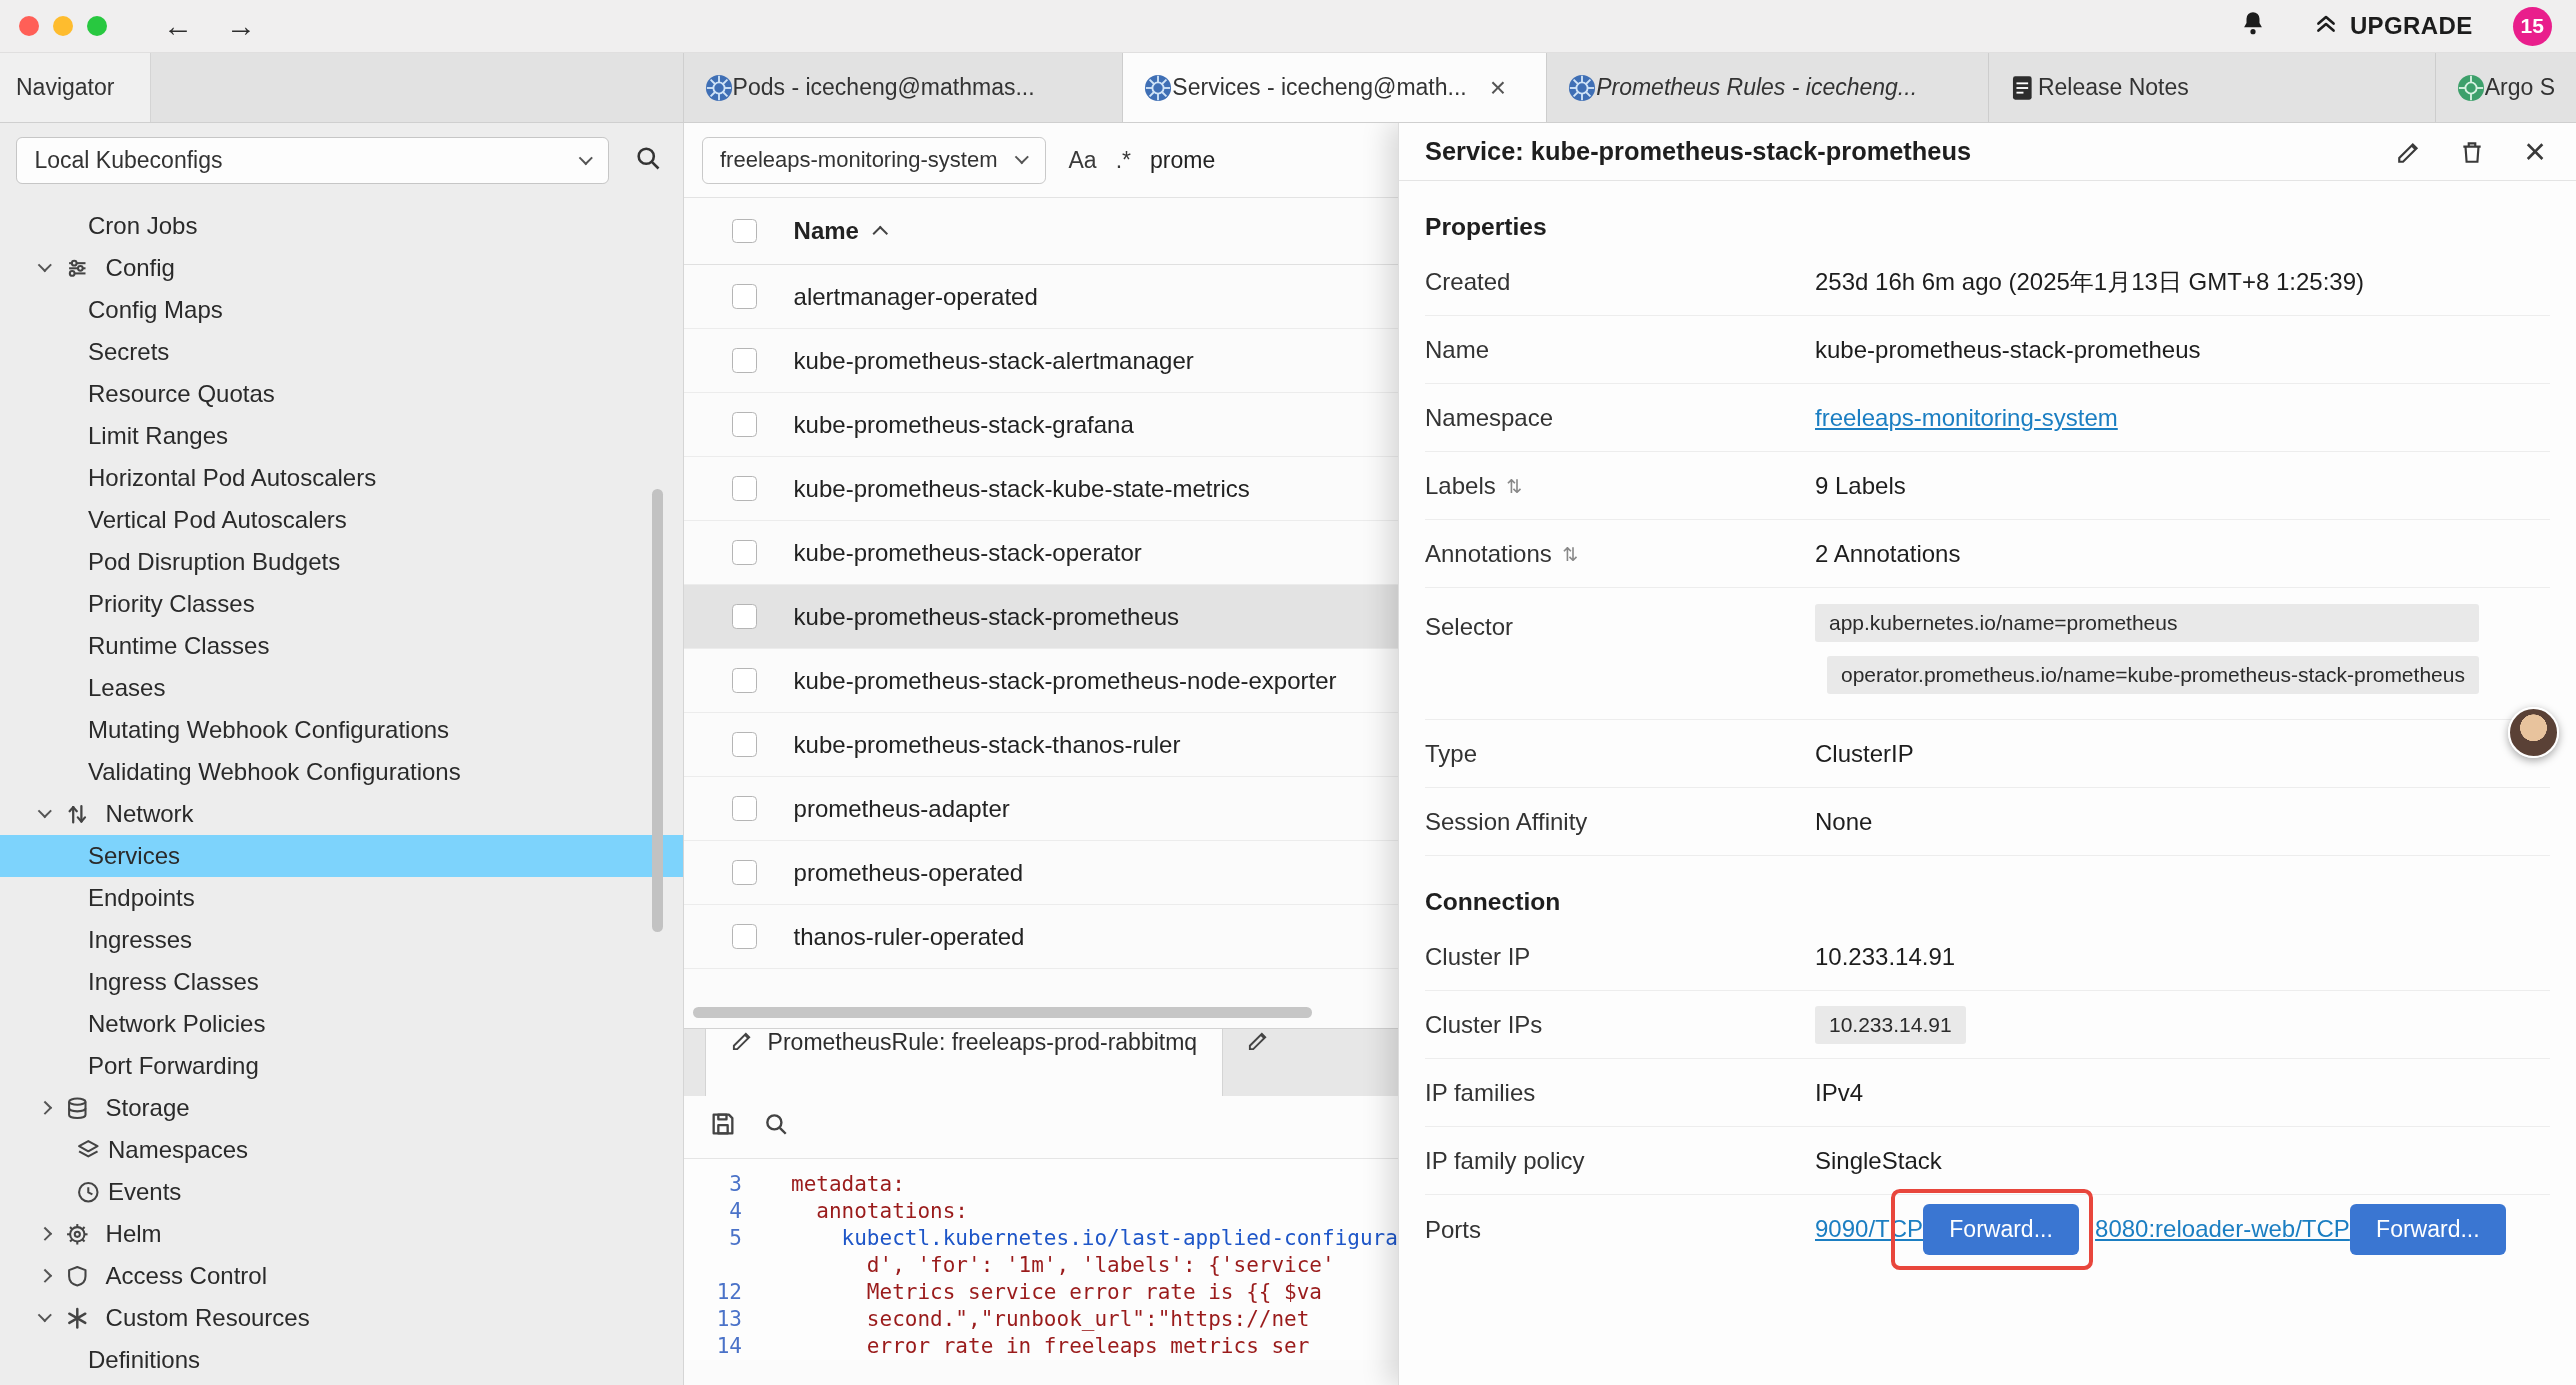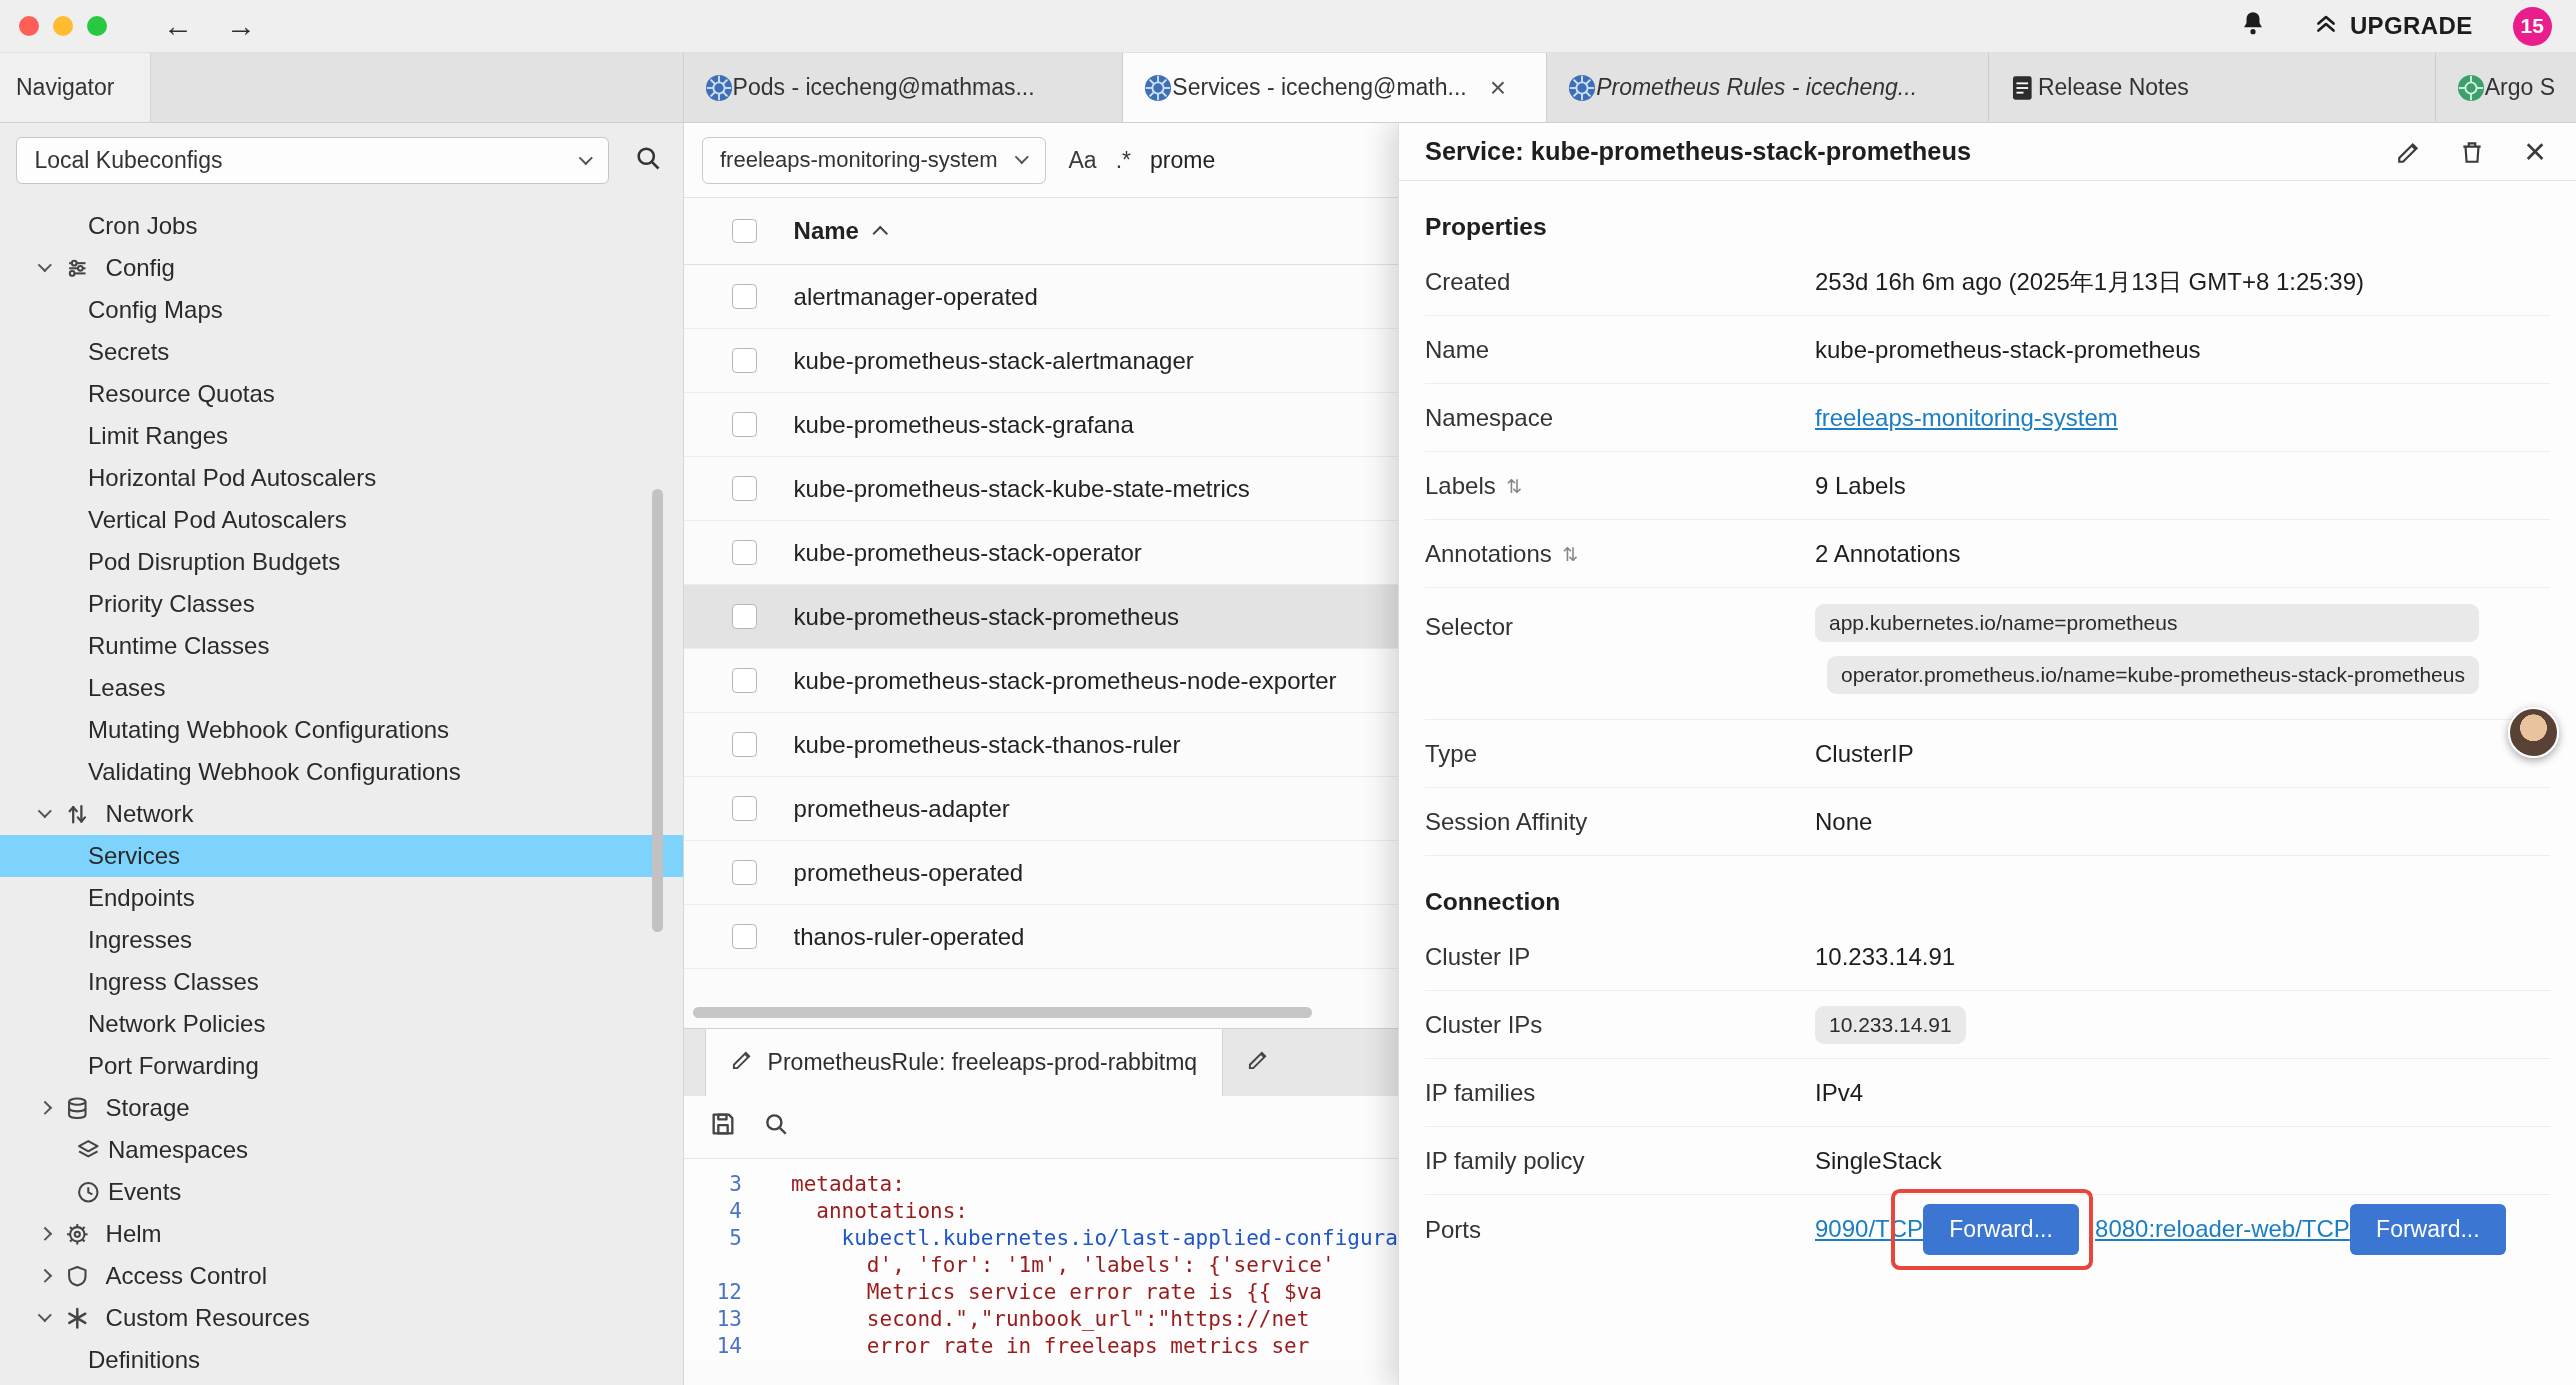--- a/index.html
+++ b/index.html
@@ -61,21 +61,21 @@
   .thname{margin-left:37px;font-weight:700;font-size:24px;color:#222;display:flex;align-items:center;gap:16px}
   .sortup{width:10.5px;height:10.5px;border-left:2.6px solid #444;border-top:2.6px solid #444;transform:rotate(45deg);margin-top:5.3px}
   .lrow{height:64px;display:flex;align-items:center;border-bottom:0.9px solid #ececec}
   .lrow.selected{background:#e3e3e3}
   .lname{margin-left:37px;font-size:24px;color:#222;white-space:nowrap}
   .hscroll{position:absolute;left:8.8px;top:884px;width:619px;height:10.5px;background:#c6c6c6;border-radius:5.3px}
 
   
   .dock{position:absolute;left:0;top:905px;width:1892px;height:358px}
   .docktabs{height:68px;background:#e7e7e7;border-top:0.9px solid #d2d2d2;display:flex;padding-left:21px}
-  .dtab{height:100%;display:flex;align-items:center;gap:14px;padding:0 24.6px;font-size:23px;color:#2d2d2d;border-right:0.9px solid #d4d4d4}
+  .dtab{height:100%;display:flex;gap:14px;padding:0 24.6px;font-size:23px;color:#2d2d2d;border-right:0.9px solid #d4d4d4}
   .dtab.active{background:#fcfcfc;border-left:0.9px solid #d4d4d4}
   .docktools{height:63px;background:#fcfcfc;border-bottom:0.9px solid #e5e5e5;display:flex;align-items:center;gap:26px;padding-left:24.6px}
   .editor{background:#fdfdfd;font-family:"DejaVu Sans Mono","Liberation Mono",monospace;font-size:21px;padding-top:12.3px}
   .eline{display:flex;height:27px;line-height:27px;white-space:pre}
   .enum{width:77px;text-align:right;padding-right:19px;color:#4a72c8;flex:none}
   .ecode{padding-left:30px}
   .c-key{color:#9a1b1b}
   .c-blue{color:#1e56c8}
 
   
@@ -85,21 +85,21 @@
   .dhicons{display:flex;align-items:center;gap:33px}
   .dhicons .iwrap{width:30px;height:30px;display:flex;align-items:center;justify-content:center}
   .closebig{font-size:37px;color:#3a3a3a;line-height:1}
   .dbody{padding:0 26px}
   .sectionh{font-weight:700;font-size:24.6px;color:#1e1e1e;margin-top:32px;margin-bottom:7px}
   .prow{display:flex;align-items:center;min-height:68px;border-bottom:0.9px solid #ededed}
   .plabel{width:390px;flex:none;color:#333;display:flex;align-items:center;gap:10.5px}
   .pvalue{color:#1d1d1d}
   .updown{font-size:19px;color:#888;font-family:"DejaVu Sans",sans-serif}
   .linkval{color:#1b7ec2;text-decoration:underline;cursor:pointer}
-  .gbadge{background:#e9e9e9;border-radius:9px;padding:7px 14px;font-size:21px;color:#2b2b2b;display:inline-block;white-space:nowrap}
+  .gbadge{background:#e9e9e9;border-radius:3px;padding:7px 14px;font-size:21px;color:#2b2b2b;display:inline-block;white-space:nowrap}
   .selrow{min-height:132px;align-items:flex-start;padding:16px 0}
   .selcol{display:flex;flex-direction:column;gap:14px}
   .selcol .gbadge:nth-child(2){margin-left:12px}
   .portsrow{border-bottom:none;align-items:flex-start;min-height:137px}
   .portscol{flex:1;display:flex;flex-direction:row}
   .portline{height:68px;display:flex;align-items:center;position:relative}
   .portline .linkval{flex:1}
   .fwdbtn{width:156px;height:51px;background:#3a76d2;border:none;border-radius:6.1px;color:#fff;font-size:23px;font-family:"Liberation Sans","DejaVu Sans",sans-serif;margin-right:16px;cursor:pointer}
   .annotation{position:absolute;right:1.8px;top:-6.1px;width:202px;height:81px;border:4.4px solid #e8463c;border-radius:8.8px;pointer-events:none}
 

